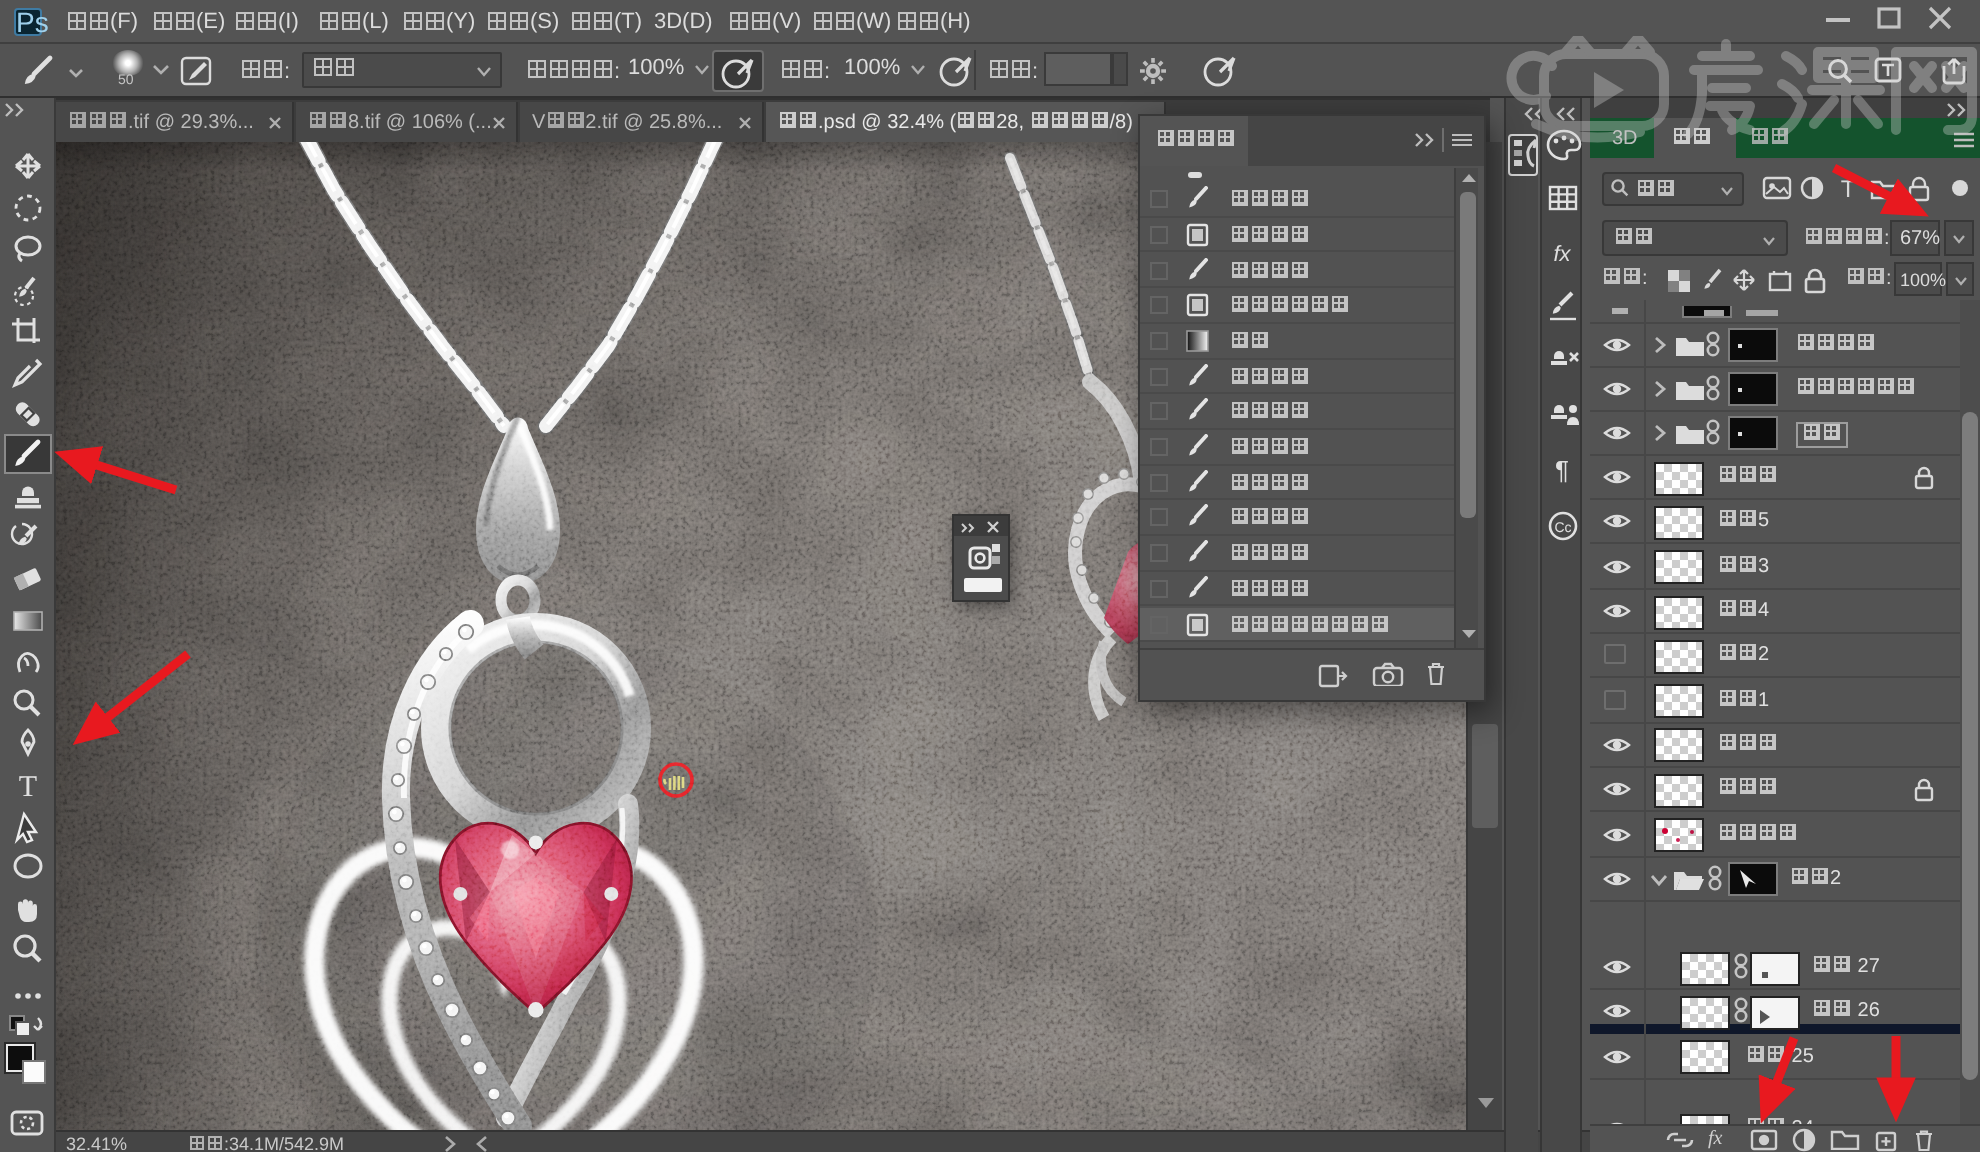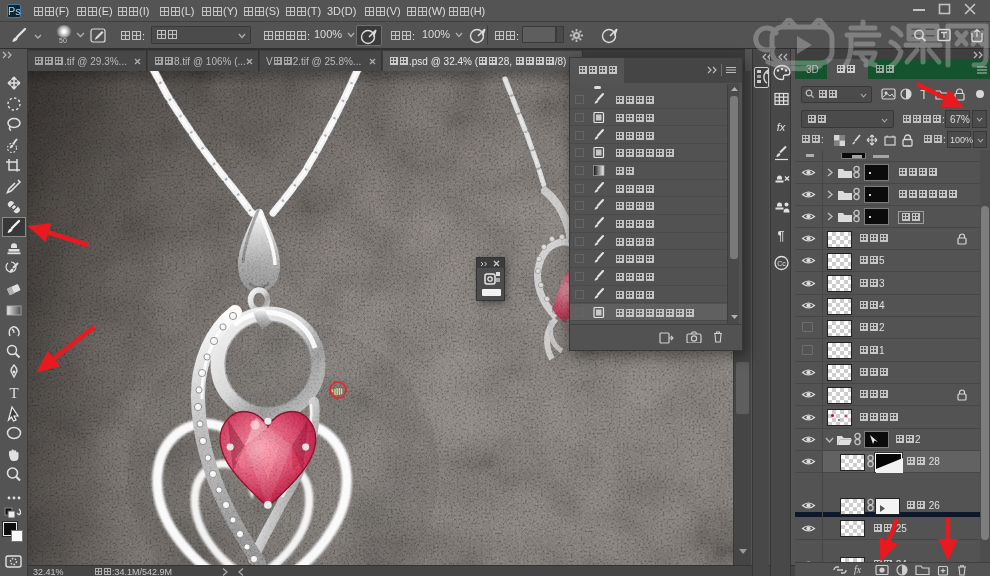--- a/index.html
+++ b/index.html
@@ -6,21 +6,21 @@
 .ab{position:absolute}
 .z{display:inline-block;margin:0 1px;opacity:.82;
 background:
  linear-gradient(to right,currentColor 1px,transparent 1px) 0 0,
  linear-gradient(to bottom,currentColor 1px,transparent 1px) 0 0,
  linear-gradient(currentColor,currentColor) 100% 0 no-repeat,
  linear-gradient(currentColor,currentColor) 0 100% no-repeat;}
 .row{white-space:nowrap}
 </style></head><body>
 <div class="ab" style="left:0;top:0;width:990px;height:22px;background:#545454;border-bottom:1px solid #3f3f3f">
-    <span class="ab" style="left:7px;top:4px;width:14px;height:14px;background:#0a2531;border:1px solid #3f7ba3;border-radius:2px;color:#9fd0eb;font-size:11px;text-align:right;line-height:12px">Ps</span>
+    <span class="ab" style="left:7px;top:4px;width:14px;height:14px;background:#0a2531;border:1px solid #3f7ba3;border-radius:2px;color:#9fd0eb;font-size:14px;text-align:right;line-height:12px">Ps</span>
     <span class="ab row" style="left:33px;top:5px;font-size:11px;color:#dcdcdc"><b class="z" style="width:9px;height:9px;background-size:4px 100%,100% 4px,1px 100%,100% 1px;vertical-align:0px"></b><b class="z" style="width:9px;height:9px;background-size:4px 100%,100% 4px,1px 100%,100% 1px;vertical-align:0px"></b><span style="vertical-align:1px">(F)</span></span>
     <span class="ab row" style="left:76px;top:5px;font-size:11px;color:#dcdcdc"><b class="z" style="width:9px;height:9px;background-size:4px 100%,100% 4px,1px 100%,100% 1px;vertical-align:0px"></b><b class="z" style="width:9px;height:9px;background-size:4px 100%,100% 4px,1px 100%,100% 1px;vertical-align:0px"></b><span style="vertical-align:1px">(E)</span></span>
     <span class="ab row" style="left:117px;top:5px;font-size:11px;color:#dcdcdc"><b class="z" style="width:9px;height:9px;background-size:4px 100%,100% 4px,1px 100%,100% 1px;vertical-align:0px"></b><b class="z" style="width:9px;height:9px;background-size:4px 100%,100% 4px,1px 100%,100% 1px;vertical-align:0px"></b><span style="vertical-align:1px">(I)</span></span>
     <span class="ab row" style="left:159px;top:5px;font-size:11px;color:#dcdcdc"><b class="z" style="width:9px;height:9px;background-size:4px 100%,100% 4px,1px 100%,100% 1px;vertical-align:0px"></b><b class="z" style="width:9px;height:9px;background-size:4px 100%,100% 4px,1px 100%,100% 1px;vertical-align:0px"></b><span style="vertical-align:1px">(L)</span></span>
     <span class="ab row" style="left:201px;top:5px;font-size:11px;color:#dcdcdc"><b class="z" style="width:9px;height:9px;background-size:4px 100%,100% 4px,1px 100%,100% 1px;vertical-align:0px"></b><b class="z" style="width:9px;height:9px;background-size:4px 100%,100% 4px,1px 100%,100% 1px;vertical-align:0px"></b><span style="vertical-align:1px">(Y)</span></span>
     <span class="ab row" style="left:243px;top:5px;font-size:11px;color:#dcdcdc"><b class="z" style="width:9px;height:9px;background-size:4px 100%,100% 4px,1px 100%,100% 1px;vertical-align:0px"></b><b class="z" style="width:9px;height:9px;background-size:4px 100%,100% 4px,1px 100%,100% 1px;vertical-align:0px"></b><span style="vertical-align:1px">(S)</span></span>
     <span class="ab row" style="left:285px;top:5px;font-size:11px;color:#dcdcdc"><b class="z" style="width:9px;height:9px;background-size:4px 100%,100% 4px,1px 100%,100% 1px;vertical-align:0px"></b><b class="z" style="width:9px;height:9px;background-size:4px 100%,100% 4px,1px 100%,100% 1px;vertical-align:0px"></b><span style="vertical-align:1px">(T)</span></span>
     <span class="ab" style="left:327px;top:5px;font-size:11px;color:#dcdcdc">3D(D)</span>
     <span class="ab row" style="left:364px;top:5px;font-size:11px;color:#dcdcdc"><b class="z" style="width:9px;height:9px;background-size:4px 100%,100% 4px,1px 100%,100% 1px;vertical-align:0px"></b><b class="z" style="width:9px;height:9px;background-size:4px 100%,100% 4px,1px 100%,100% 1px;vertical-align:0px"></b><span style="vertical-align:1px">(V)</span></span>
     <span class="ab row" style="left:406px;top:5px;font-size:11px;color:#dcdcdc"><b class="z" style="width:9px;height:9px;background-size:4px 100%,100% 4px,1px 100%,100% 1px;vertical-align:0px"></b><b class="z" style="width:9px;height:9px;background-size:4px 100%,100% 4px,1px 100%,100% 1px;vertical-align:0px"></b><span style="vertical-align:1px">(W)</span></span>
@@ -688,37 +688,34 @@
         <circle cx="4.5" cy="4" r="2.6" fill="none" stroke="#c4c4c4" stroke-width="1.3"></circle>
         <circle cx="4.5" cy="10" r="2.6" fill="none" stroke="#c4c4c4" stroke-width="1.3"></circle>
       </svg>
       <div class="ab" style="left:69px;top:2.5px;width:25px;height:17px;background:#0b0b0b;border:1px solid #7d7d7d">
         <svg class="ab" style="left:3px;top:2px" width="12" height="12">
           <path d="M2,1 l3,9 1.5,-3.5 L10,8 Z" fill="#e8e8e8"></path>
         </svg>
       </div>
       <span class="ab row" style="left:100px;top:5px;font-size:10px;color:#e0e0e0;"><b class="z" style="width:8px;height:8px;background-size:3px 100%,100% 3px,1px 100%,100% 1px;vertical-align:0px"></b><b class="z" style="width:8px;height:8px;background-size:3px 100%,100% 3px,1px 100%,100% 1px;vertical-align:0px"></b><span>2</span></span>
     </div>
-    <div class="ab" style="left:0;top:402.1px;width:195px;height:22.1px;border-bottom:1px solid #474747">
-      <div class="ab" style="left:27px;top:0;right:10px;height:100%;background:#626262"></div>
+    <div class="ab" style="left:0;top:424.2px;width:195px;height:22.1px;border-bottom:1px solid #474747">
       <svg class="ab" style="left:6px;top:5px" width="15" height="11">
         <path d="M1.5,5.5 Q7.5,0.5 13.5,5.5 Q7.5,10.5 1.5,5.5 Z" fill="none" stroke="#dcdcdc" stroke-width="1.2"></path>
         <circle cx="7.5" cy="5.5" r="2.1" fill="#dcdcdc"></circle>
       </svg>
       <div class="ab" style="left:45px;top:2.5px;width:25px;height:17px;background-image:linear-gradient(45deg,#cdcdcd 25%,transparent 25%,transparent 75%,#cdcdcd 75%),linear-gradient(45deg,#cdcdcd 25%,transparent 25%,transparent 75%,#cdcdcd 75%);background-size:8px 8px;background-position:0 0,4px 4px;background-color:#fff;border:1px solid #222"></div>
       <svg class="ab" style="left:71px;top:3px" width="9" height="15">
         <circle cx="4.5" cy="4" r="2.6" fill="none" stroke="#c4c4c4" stroke-width="1.3"></circle>
         <circle cx="4.5" cy="10" r="2.6" fill="none" stroke="#c4c4c4" stroke-width="1.3"></circle>
       </svg>
-      <div class="ab" style="left:80px;top:1.5px;width:27px;height:19px;background:#050505;border:1px solid #fff;outline:1px solid #333">
-        <svg class="ab" style="left:0;top:0" width="27" height="19">
-          <path d="M0,15 L27,4 L27,19 L0,19 Z" fill="#f2f2f2"></path>
-        </svg>
+      <div class="ab" style="left:80px;top:2.5px;width:25px;height:17px;background:#f4f4f4;border:1px solid #222">
+        <div class="ab" style="left:5px;top:9px;width:3px;height:3px;background:#555"></div>
       </div>
-      <span class="ab row" style="left:111px;top:5px;font-size:10px;color:#e0e0e0;"><b class="z" style="width:8px;height:8px;background-size:3px 100%,100% 3px,1px 100%,100% 1px;vertical-align:0px"></b><b class="z" style="width:8px;height:8px;background-size:3px 100%,100% 3px,1px 100%,100% 1px;vertical-align:0px"></b><span>&nbsp;28</span></span>
+      <span class="ab row" style="left:111px;top:5px;font-size:10px;color:#e0e0e0;"><b class="z" style="width:8px;height:8px;background-size:3px 100%,100% 3px,1px 100%,100% 1px;vertical-align:0px"></b><b class="z" style="width:8px;height:8px;background-size:3px 100%,100% 3px,1px 100%,100% 1px;vertical-align:0px"></b><span>&nbsp;27</span></span>
     </div>
     <div class="ab" style="left:0;top:446.4px;width:195px;height:22.1px;border-bottom:5px solid #0f172a">
       <svg class="ab" style="left:6px;top:5px" width="15" height="11">
         <path d="M1.5,5.5 Q7.5,0.5 13.5,5.5 Q7.5,10.5 1.5,5.5 Z" fill="none" stroke="#dcdcdc" stroke-width="1.2"></path>
         <circle cx="7.5" cy="5.5" r="2.1" fill="#dcdcdc"></circle>
       </svg>
       <div class="ab" style="left:45px;top:2.5px;width:25px;height:17px;background-image:linear-gradient(45deg,#cdcdcd 25%,transparent 25%,transparent 75%,#cdcdcd 75%),linear-gradient(45deg,#cdcdcd 25%,transparent 25%,transparent 75%,#cdcdcd 75%);background-size:8px 8px;background-position:0 0,4px 4px;background-color:#fff;border:1px solid #222"></div>
       <svg class="ab" style="left:71px;top:3px" width="9" height="15">
         <circle cx="4.5" cy="4" r="2.6" fill="none" stroke="#c4c4c4" stroke-width="1.3"></circle>
         <circle cx="4.5" cy="10" r="2.6" fill="none" stroke="#c4c4c4" stroke-width="1.3"></circle>

